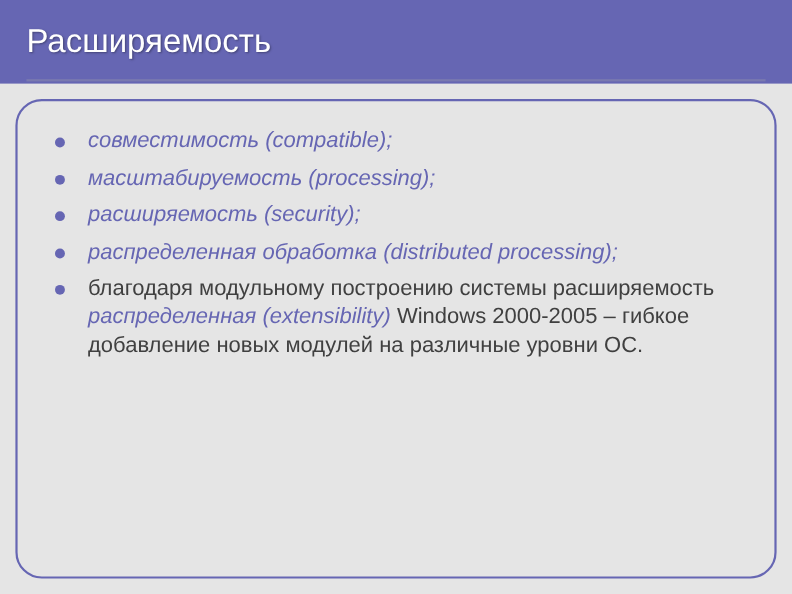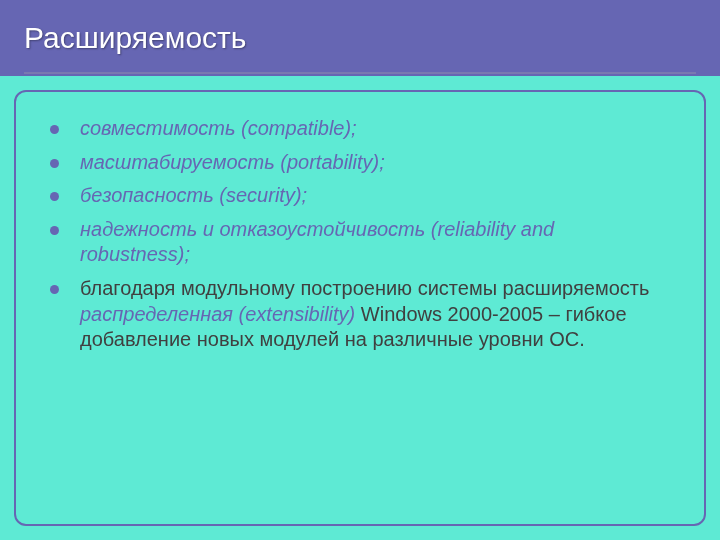--- a/index.html
+++ b/index.html
@@ -1,21 +1,21 @@
 <!DOCTYPE html>
 <html><head>
 <meta charset="utf-8">
 <style>
   * { box-sizing: border-box; margin: 0; padding: 0; }
   html, body { width: 720px; height: 540px; font-family: Arial, "Helvetica Neue", sans-serif; background: #fff; }
   .slide {
     position: relative;
     width: 720px;
     height: 540px;
-    background: #5eead4;
+    background: #e5e5e5;
   }
   .title-bar {
     width: 100%;
     height: 76px;
     background: #6666b3;
     display: flex;
     align-items: center;
     padding-left: 24px;
   }
   .title-text {
@@ -32,21 +32,21 @@
     height: 0;
     border-bottom: 2px solid #7a7ab0;
   }
   .content-frame {
     position: absolute;
     left: 14px;
     right: 14px;
     top: 90px;
     bottom: 14px;
     border: 2px solid #6666b3;
-    border-radius: 12px;
+    border-radius: 24px;
     padding: 24px 36px 24px 56px;
   }
   ul.bullets {
     list-style: none;
   }
   ul.bullets li {
     position: relative;
     color: #404040;
     font-size: 20px;
     line-height: 1.28;
@@ -73,22 +73,22 @@
 <div class="slide">
 
   <div class="title-bar">
     <div class="title-text">Расширяемость</div>
   </div>
   <div class="title-underline"></div>
 
   <div class="content-frame">
     <ul class="bullets">
       <li><span class="accent">совместимость (compatible);</span></li>
-      <li><span class="accent">масштабируемость (portability);</span></li>
-      <li><span class="accent">безопасность (security);</span></li>
-      <li><span class="accent">надежность и отказоустойчивость (reliability and robustness);</span></li>
+      <li><span class="accent">масштабируемость (processing);</span></li>
+      <li><span class="accent">расширяемость (security);</span></li>
+      <li><span class="accent">распределенная обработка (distributed processing);</span></li>
       <li class="last-li">
         <span class="plain">благодаря модульному построению системы расширяемость </span><span class="accent">распределенная (extensibility)</span><span class="plain"> Windows 2000-2005 – гибкое добавление новых модулей на различные уровни ОС.</span>
       </li>
     </ul>
   </div>
 
 </div>
 
 </body></html>

